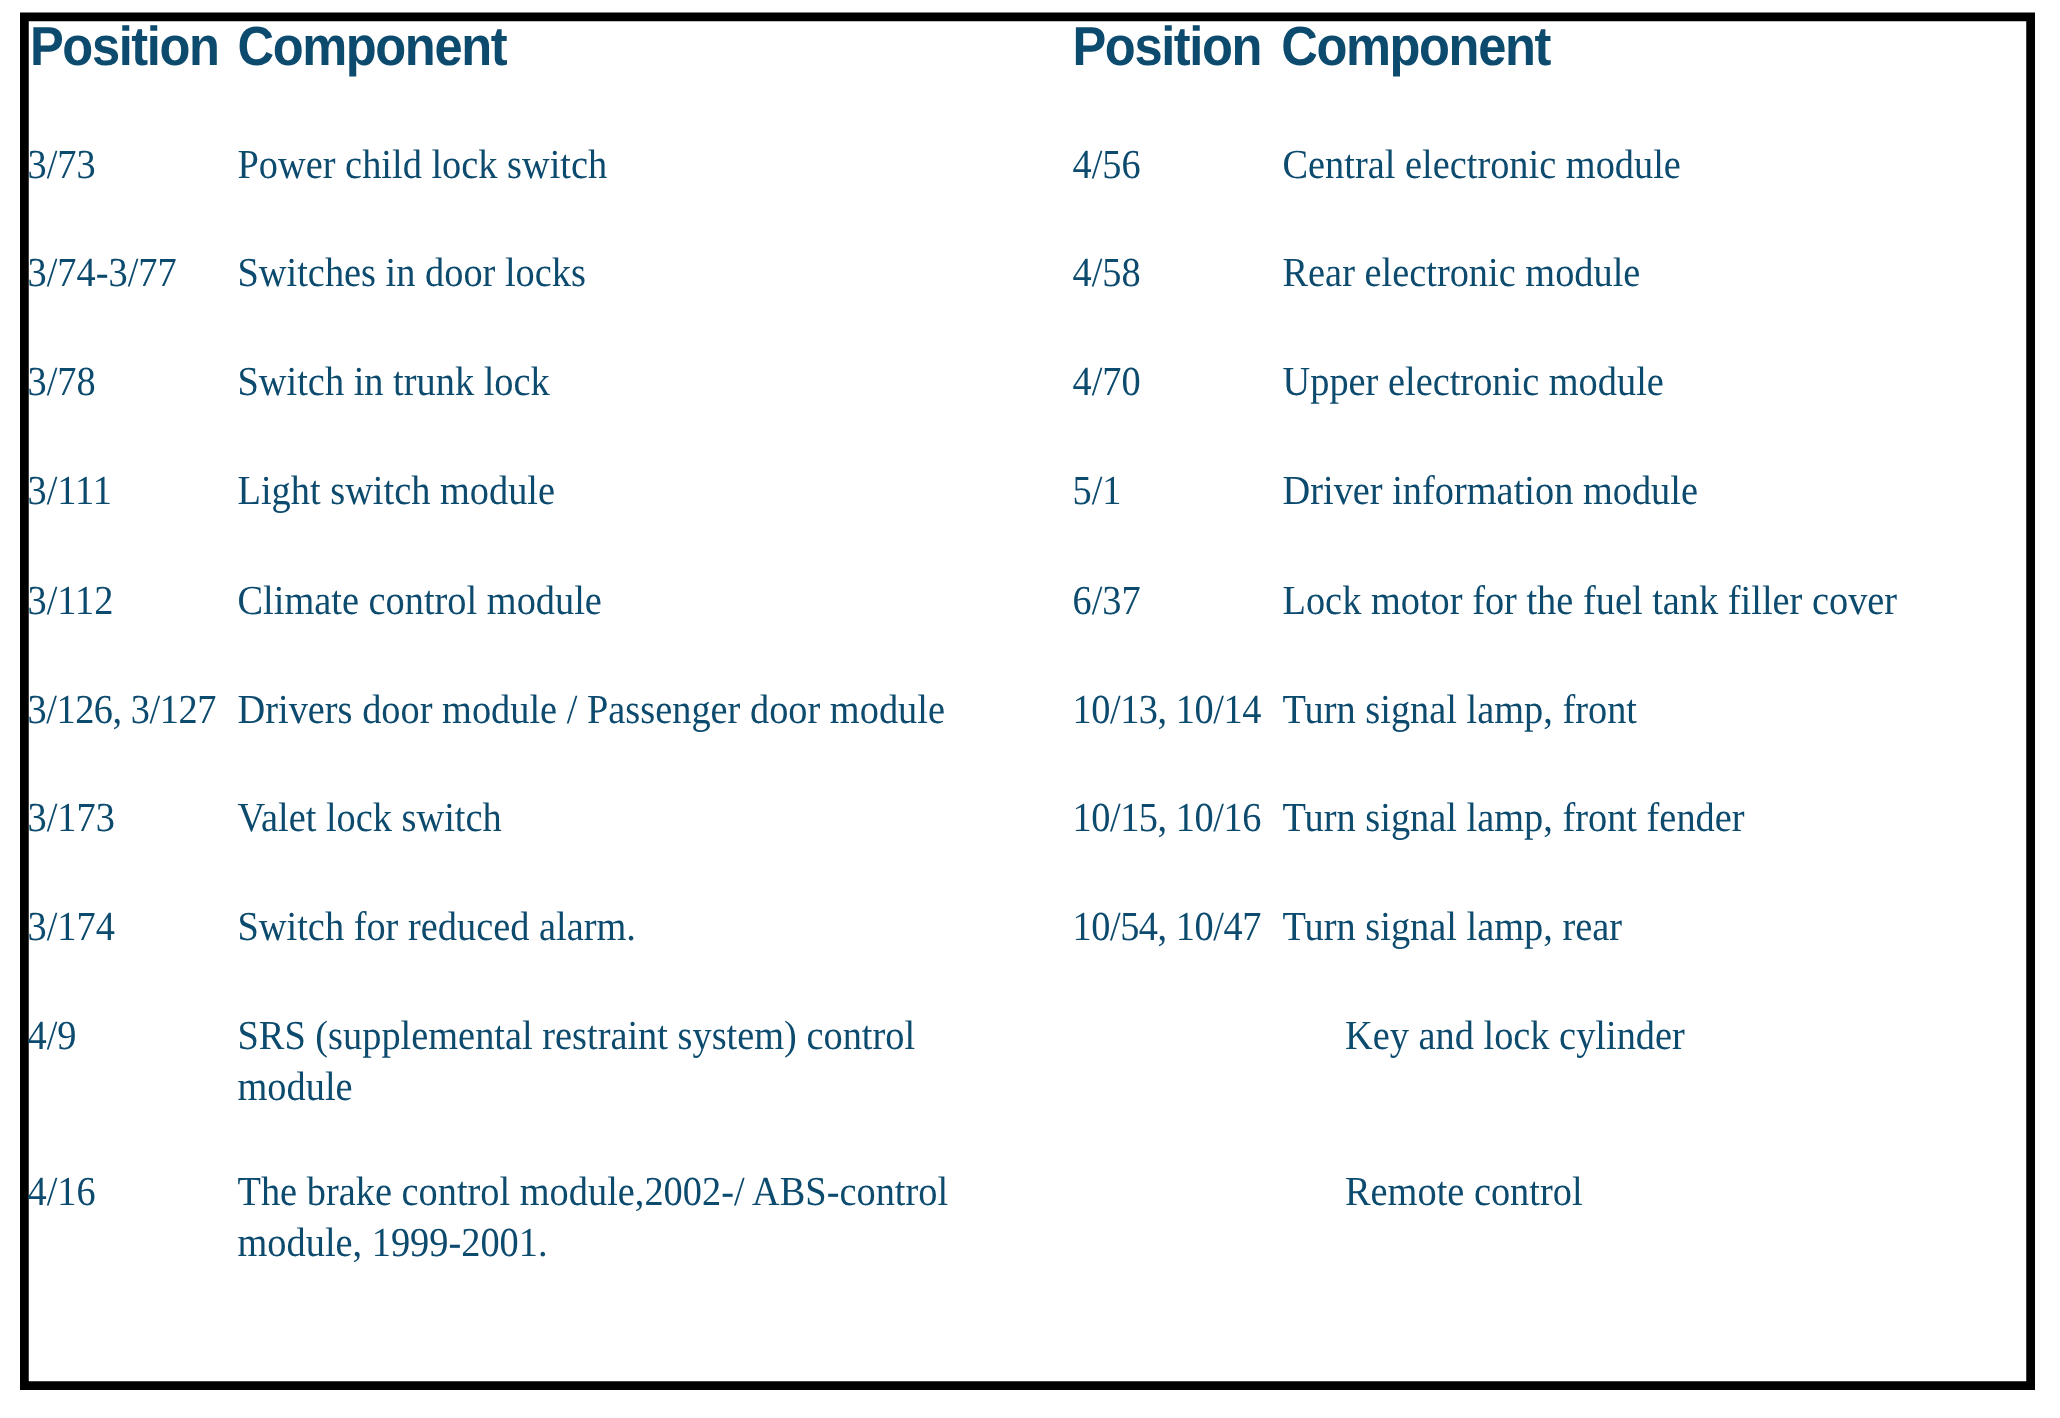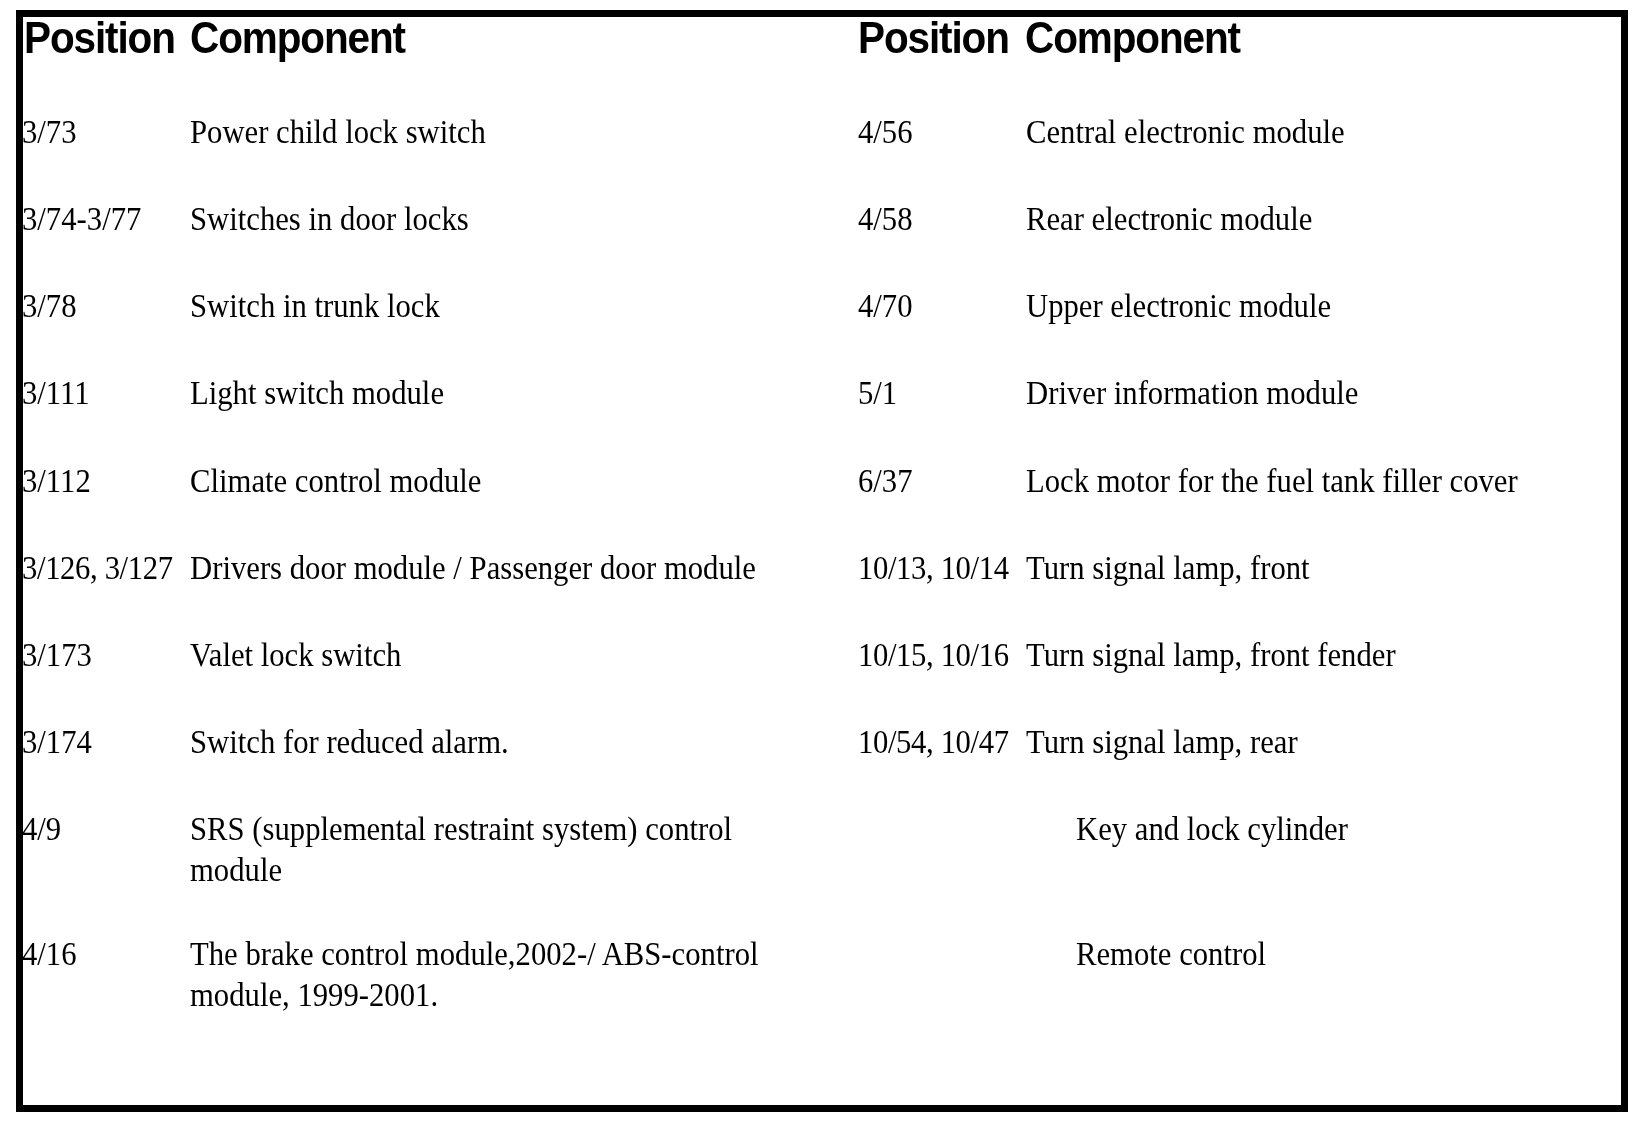--- a/index.html
+++ b/index.html
@@ -8,21 +8,21 @@
     padding: 0;
     background: #ffffff;
   }
   #page {
     position: relative;
     width: 1648px;
     height: 1134px;
     background: #ffffff;
     overflow: hidden;
     font-family: "Liberation Serif", "DejaVu Serif", serif;
-    color: #000000;
+    color: #0c4a6e;
   }
 
   
   #table-border {
     position: absolute;
     left: 16px;
     top: 10px;
     width: 1612px;
     height: 1102px;
     border: 7px solid #000000;

